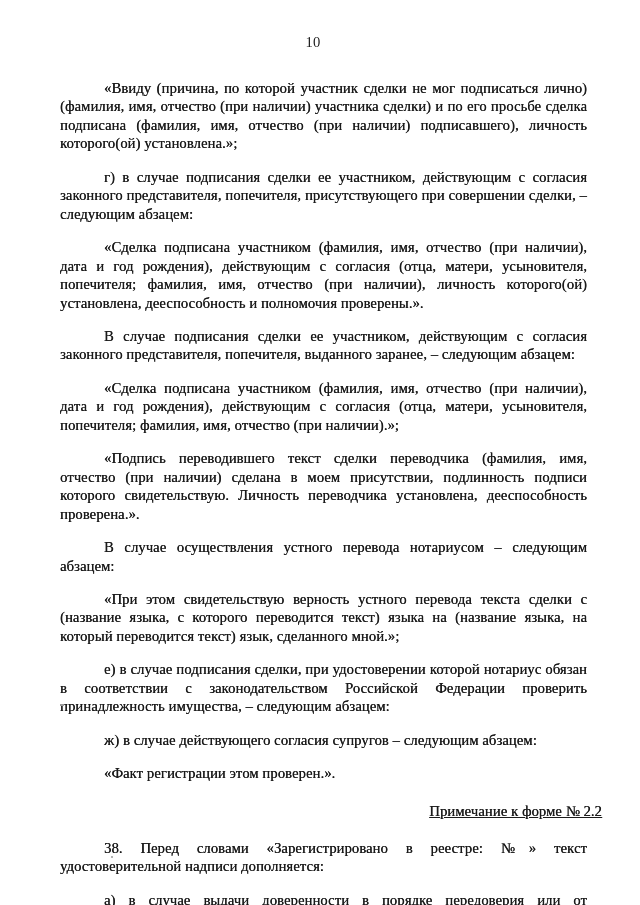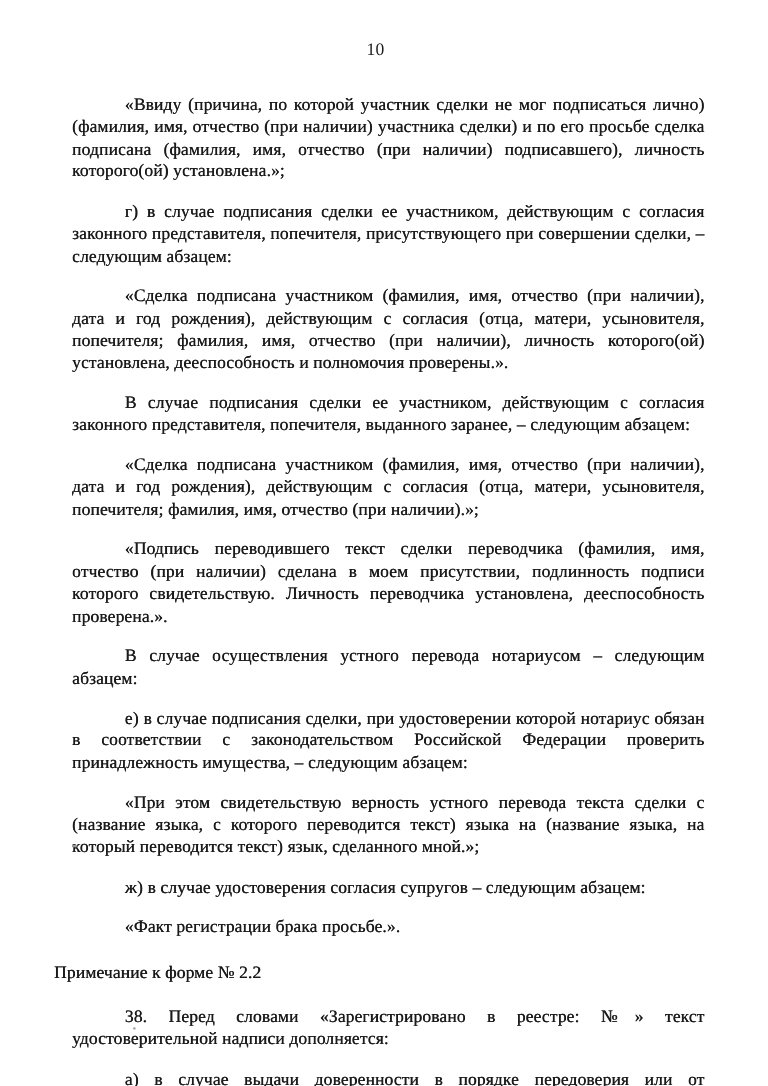--- a/index.html
+++ b/index.html
@@ -40,22 +40,23 @@
     letter-spacing: 0.1px;
     text-align: justify;
     text-shadow: 0.25px 0 0 currentColor;
   }
   .content p.para {
     margin: 15px;
     text-indent: 44px;
   }
   .note-heading {
     margin: 18px 0 17px 0;
-    text-align: left;
+    text-align: right;
     text-shadow: 0.25px 0 0 currentColor;
+    text-decoration: underline;
   }
   .note-heading div {
     line-height: 21px;
   }
   .speck {
     position: absolute;
     background: #9a9a9a;
   }
   .speck-dash {
     left: 60px;
@@ -80,24 +81,24 @@
 
   <div class="content">
 
     <p class="para">«Ввиду (причина, по которой участник сделки не мог подписаться лично) (фамилия, имя, отчество (при наличии) участника сделки) и по его просьбе сделка подписана (фамилия, имя, отчество (при наличии) подписавшего), личность которого(ой) установлена.»;</p>
     <p class="para">г) в случае подписания сделки ее участником, действующим с согласия законного представителя, попечителя, присутствующего при совершении сделки, – следующим абзацем:</p>
     <p class="para">«Сделка подписана участником (фамилия, имя, отчество (при наличии), дата и год рождения), действующим с согласия (отца, матери, усыновителя, попечителя; фамилия, имя, отчество (при наличии), личность которого(ой) установлена, дееспособность и полномочия проверены.».</p>
     <p class="para">В случае подписания сделки ее участником, действующим с согласия законного представителя, попечителя, выданного заранее, – следующим абзацем:</p>
     <p class="para">«Сделка подписана участником (фамилия, имя, отчество (при наличии), дата и год рождения), действующим с согласия (отца, матери, усыновителя, попечителя; фамилия, имя, отчество (при наличии).»;</p>
     <p class="para">«Подпись переводившего текст сделки переводчика (фамилия, имя, отчество (при наличии) сделана в моем присутствии, подлинность подписи которого свидетельствую. Личность переводчика установлена, дееспособность проверена.».</p>
     <p class="para">В случае осуществления устного перевода нотариусом – следующим абзацем:</p>
+    <p class="para">«При этом свидетельствую верность устного перевода текста сделки с (название языка, с которого переводится текст) языка на (название языка, на который переводится текст) язык, сделанного мной.»;</p>
     <p class="para">е) в случае подписания сделки, при удостоверении которой нотариус обязан в соответствии с законодательством Российской Федерации проверить принадлежность имущества, – следующим абзацем:</p>
-    <p class="para">«При этом свидетельствую верность устного перевода текста сделки с (название языка, с которого переводится текст) языка на (название языка, на который переводится текст) язык, сделанного мной.»;</p>
-    <p class="para">ж) в случае удостоверения согласия супругов – следующим абзацем:</p>
-    <p class="para">«Факт регистрации брака просьбе.».</p>
+    <p class="para">ж) в случае действующего согласия супругов – следующим абзацем:</p>
+    <p class="para">«Факт регистрации этом проверен.».</p>
 
     <div class="note-heading">
       <div>Примечание к форме № 2.2</div>
     </div>
 
     <p class="para">38. Перед словами «Зарегистрировано в реестре: №» текст удостоверительной надписи дополняется:</p>
     <p class="para">а) в случае выдачи доверенности в порядке передоверия или от представителя, действующего в силу закона (например, законным представителем несовершеннолетнего до 10 лет либо недееспособного лица), следующим абзацем:</p>
     <p class="para">«Полномочия представителя проверены.»;</p>
 
   </div>

